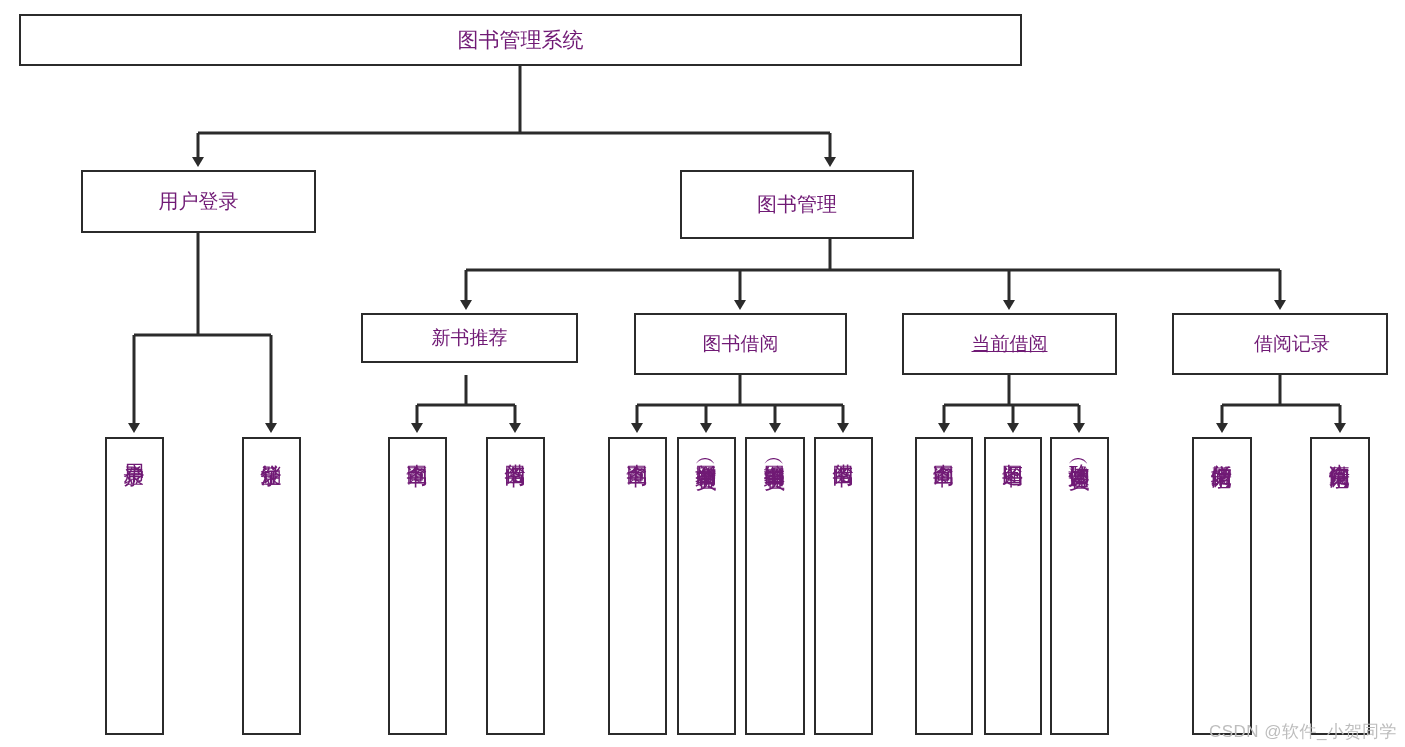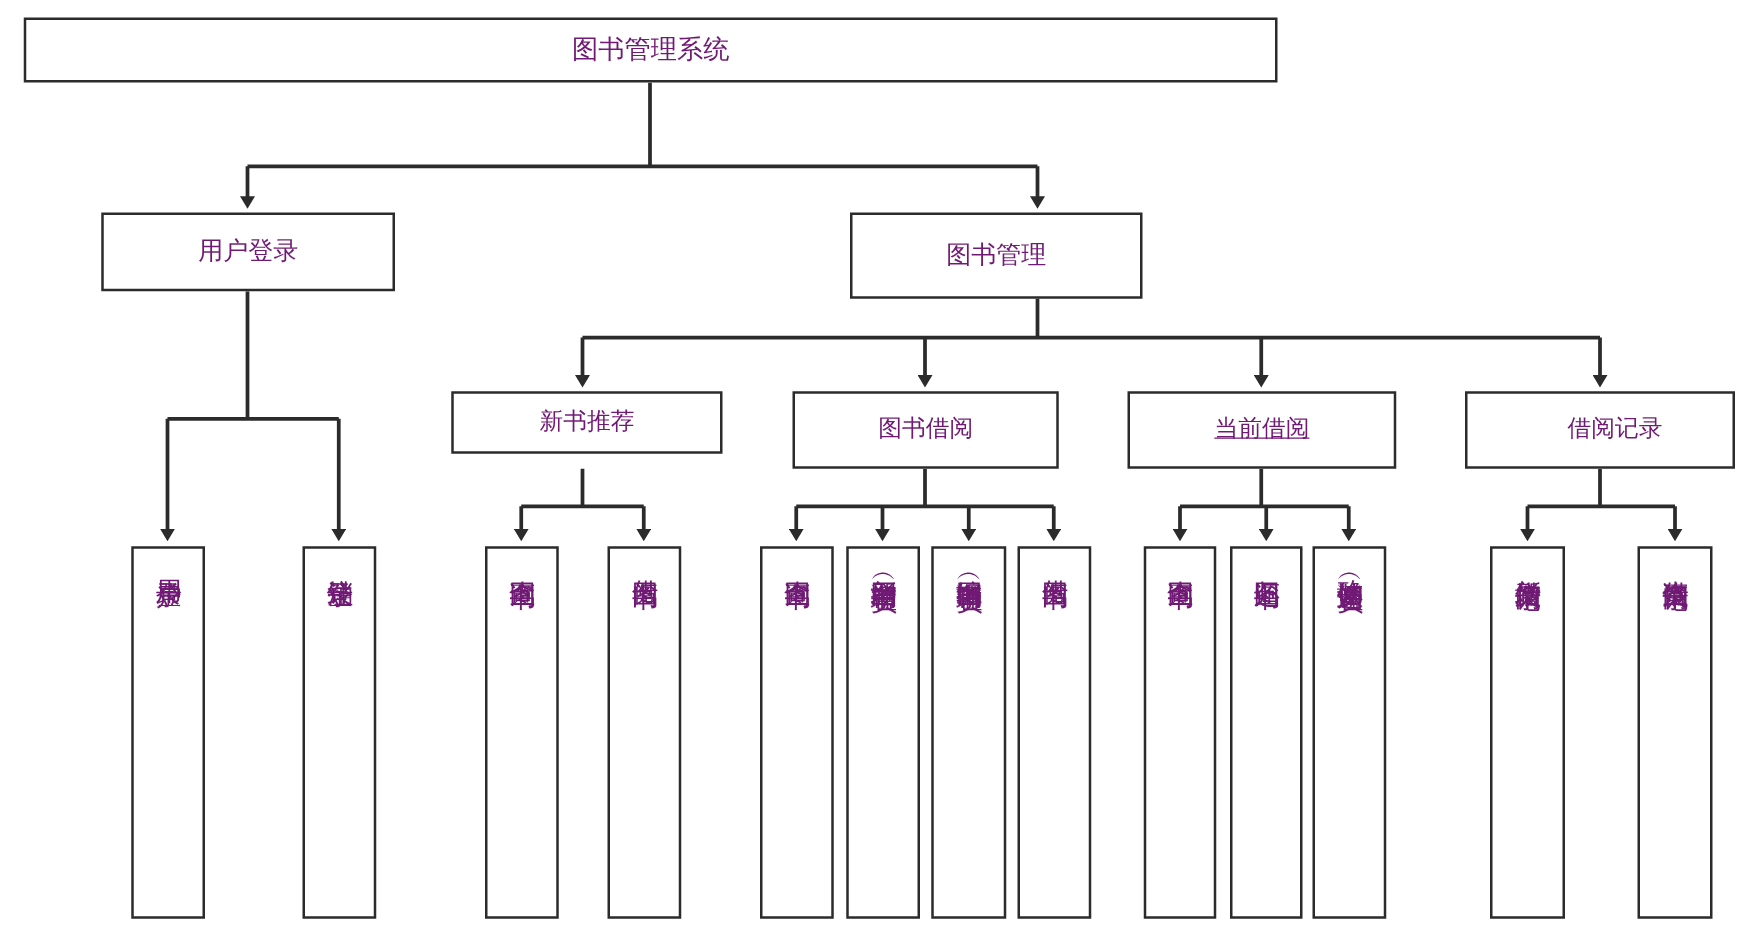--- a/index.html
+++ b/index.html
@@ -185,14 +185,15 @@
     <span class="label">确认归还（管理员）</span>
   </div>
 
   <div class="node leaf" style="left:1192px; top:437px; width:60px; height:298px;">
     <span class="label">新增借阅记录</span>
   </div>
   <div class="node leaf" style="left:1310px; top:437px; width:60px; height:298px;">
     <span class="label">查询借阅记录</span>
   </div>
 
+  <div id="watermark">CSDN @软件_小贺同学</div>
 
 </div>
 
 </body></html>

